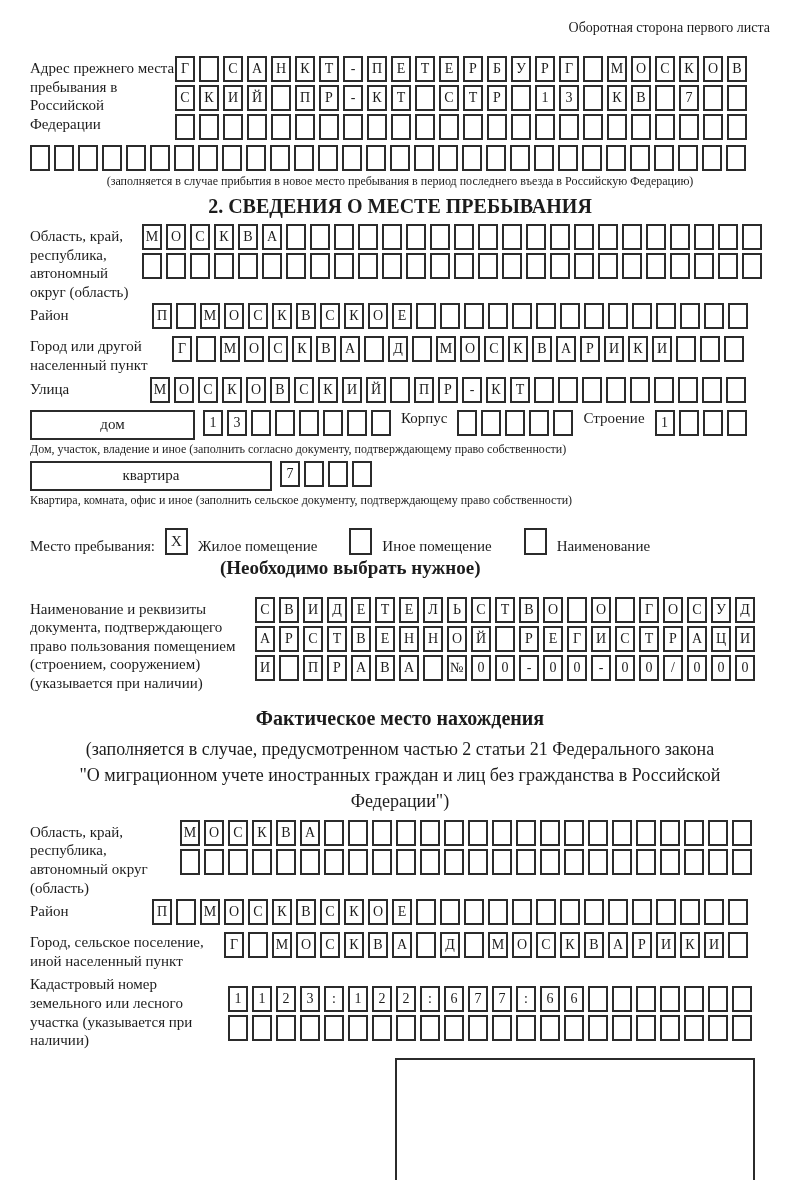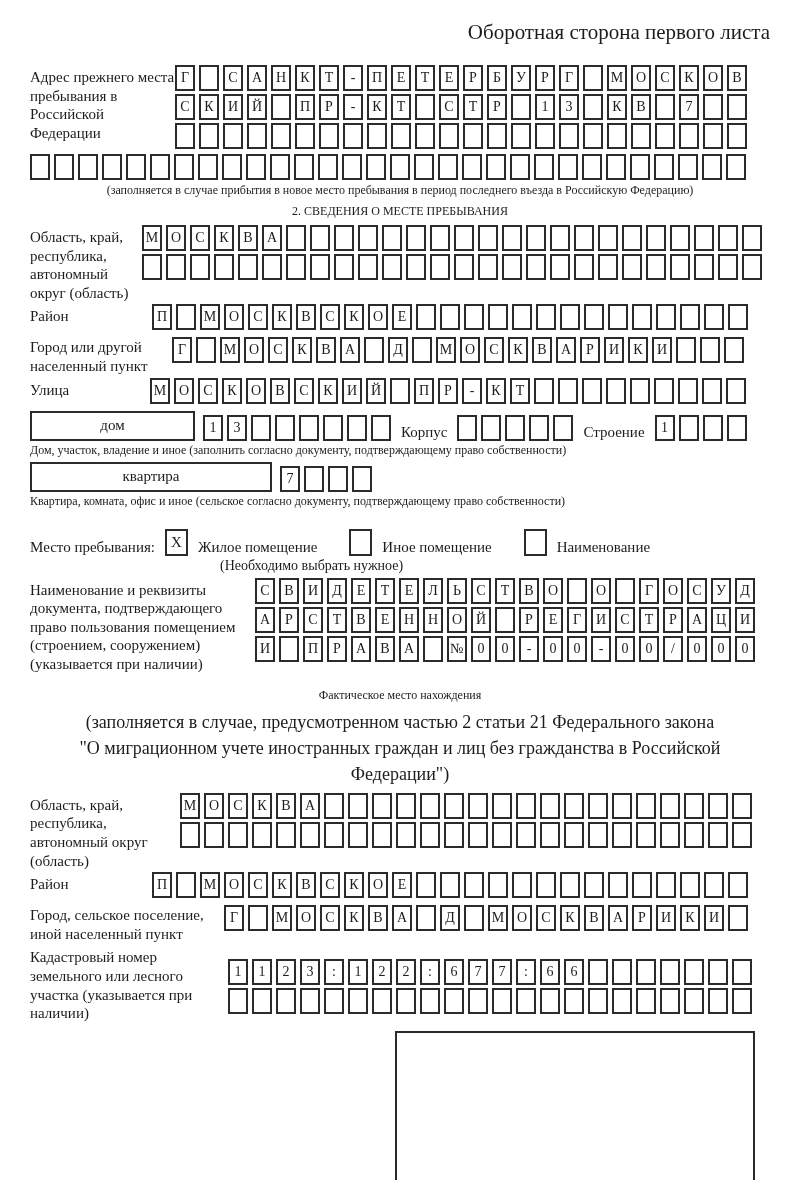--- a/index.html
+++ b/index.html
@@ -2,48 +2,48 @@
 <html><head>
 <meta charset="utf-8">
 <style>
   html,body{margin:0;padding:0;}
   body{
     width:800px;height:1180px;box-sizing:border-box;
     padding:12px 30px 0 30px;background:#ffffff;color:#1c1c1c;
     font-family:"Liberation Serif","DejaVu Serif",serif;font-size:15px;
     overflow:hidden;
   }
-  .hdr-note{text-align:right;margin-top:8px;margin-bottom:20px;font-size:21px;}
+  .hdr-note{text-align:right;margin-top:8px;margin-bottom:20px;font-size:14px;}
   .row{display:flex;align-items:flex-start;margin-bottom:2px;}
   .lbl{flex:0 0 auto;line-height:1.24;padding-top:3px;}
   .w145{width:145px}.w112{width:112px}.w122{width:122px}.w142{width:142px}
   .w120{width:120px}.w225{width:225px}.w150{width:150px}.w194{width:194px}.w198{width:198px}
   .cells{display:flex;gap:4px;margin-bottom:3px;flex:0 0 auto;}
   .cell{
     display:inline-flex;align-items:center;justify-content:center;
     width:20px;height:26px;border:2px solid #2b2b2b;box-sizing:border-box;
     font-size:14px;flex:0 0 auto;background:#fff;
   }
   .caption{text-align:center;font-size:12px;margin:2px 0 4px 0;}
-  .sec-title{text-align:center;font-weight:normal;font-size:12px;margin:6px 0 6px 0;}
+  .sec-title{text-align:center;font-weight:bold;font-size:20px;margin:6px 0 6px 0;}
   .wide-box{
     border:2px solid #2b2b2b;box-sizing:border-box;height:30px;
     display:flex;align-items:center;justify-content:center;flex:0 0 auto;background:#fff;
   }
   .bw165{width:165px}.bw200{width:242px}
-  .inline-row{display:flex;align-items:flex-end;gap:8px;margin:4px 0 2px 0;}
+  .inline-row{display:flex;align-items:flex-start;gap:8px;margin:4px 0 2px 0;}
   .inline-lbl{flex:0 0 auto;padding:0 2px;}
   .checkbox{
     display:inline-flex;align-items:center;justify-content:center;
     width:23px;height:27px;border:2px solid #2b2b2b;box-sizing:border-box;
     font-size:15px;flex:0 0 auto;background:#fff;
   }
   .mesto-row{display:flex;align-items:flex-end;gap:10px;margin:20px 0 2px 0;}
   .mesto-gap{width:12px;flex:0 0 auto;}
-  .hint{margin-left:190px;font-size:14px;margin-top:2px;margin-bottom:4px;}
+  .hint{margin-left:190px;font-size:19px;margin-top:2px;margin-bottom:18px;font-weight:bold;}
   .fact-note{text-align:center;font-size:18px;line-height:1.45;}
   .stamp-wrap{margin-top:8px;}
   .stamp-box{
     width:360px;height:172px;border:2px solid #2b2b2b;box-sizing:border-box;
     margin-left:365px;background:#fff;
   }
   .stamp-note{
     width:390px;margin-left:350px;text-align:center;
     font-size:14.5px;line-height:1.45;margin-top:6px;
   }
@@ -363,21 +363,21 @@
   <div class="wide-box bw200">
     <span>квартира</span>
   </div>
   <div class="cells" style="margin-bottom:0;">
       <span class="cell">7</span>
       <span class="cell"></span>
       <span class="cell"></span>
       <span class="cell"></span>
     </div>
 </div>
-<div class="caption" style="text-align:left;">Квартира, комната, офис и иное (сельское согласно документу, подтверждающему право собственности)</div>
+<div class="caption" style="text-align:left;">Квартира, комната, офис и иное (заполнить сельское документу, подтверждающему право собственности)</div>
 
 <div class="mesto-row">
   <span>Место пребывания:</span>
   <span class="checkbox">X</span>
   <span>Жилое помещение</span>
   <span class="mesto-gap"></span>
   <span class="checkbox"></span>
   <span>Иное помещение</span>
   <span class="mesto-gap"></span>
   <span class="checkbox"></span>

